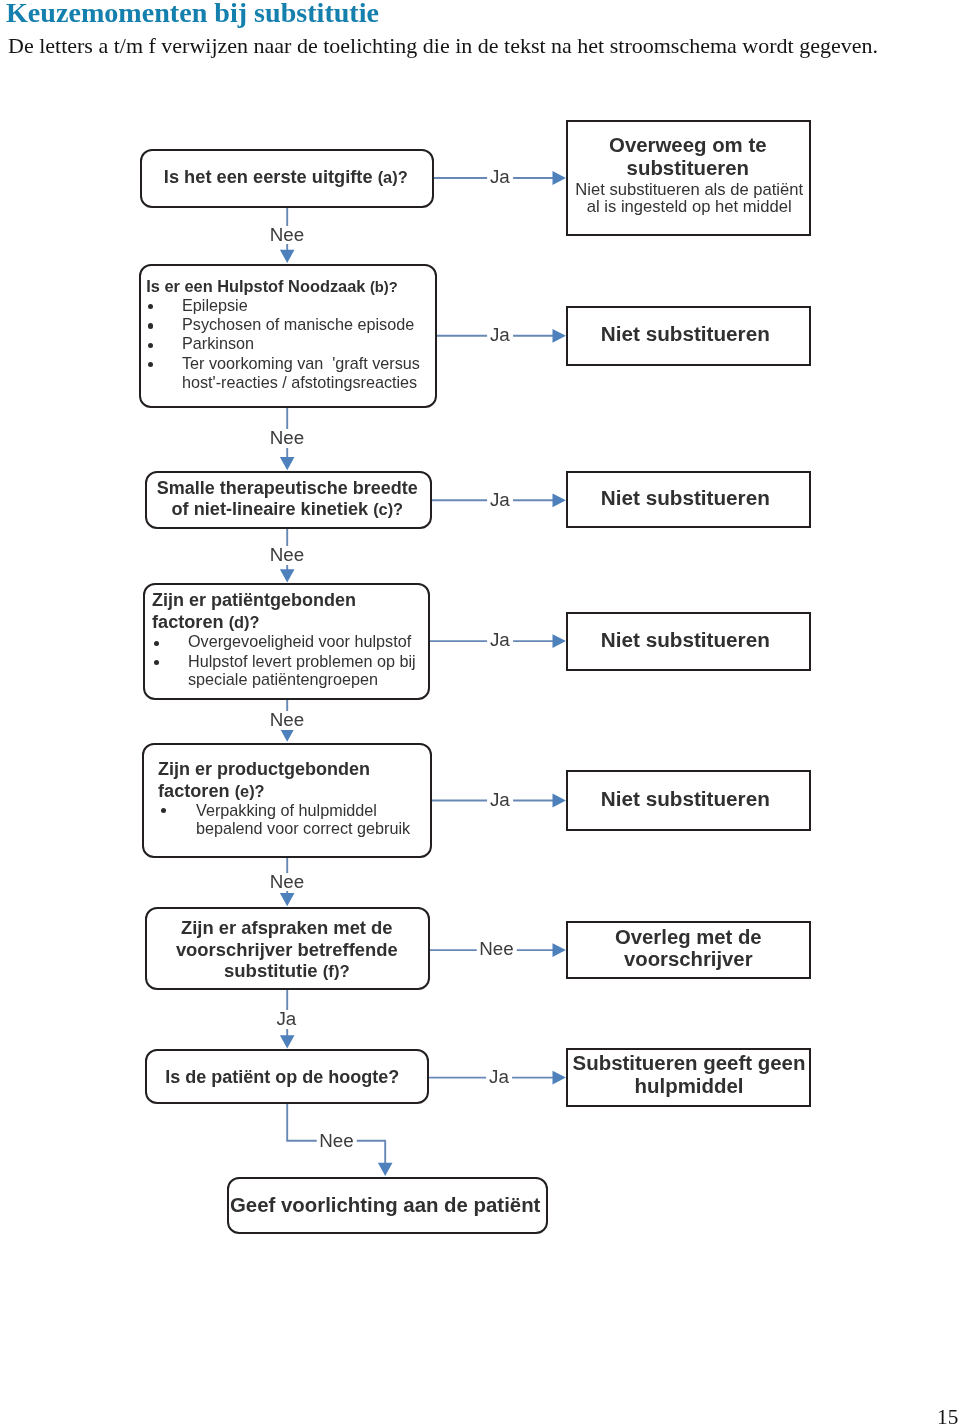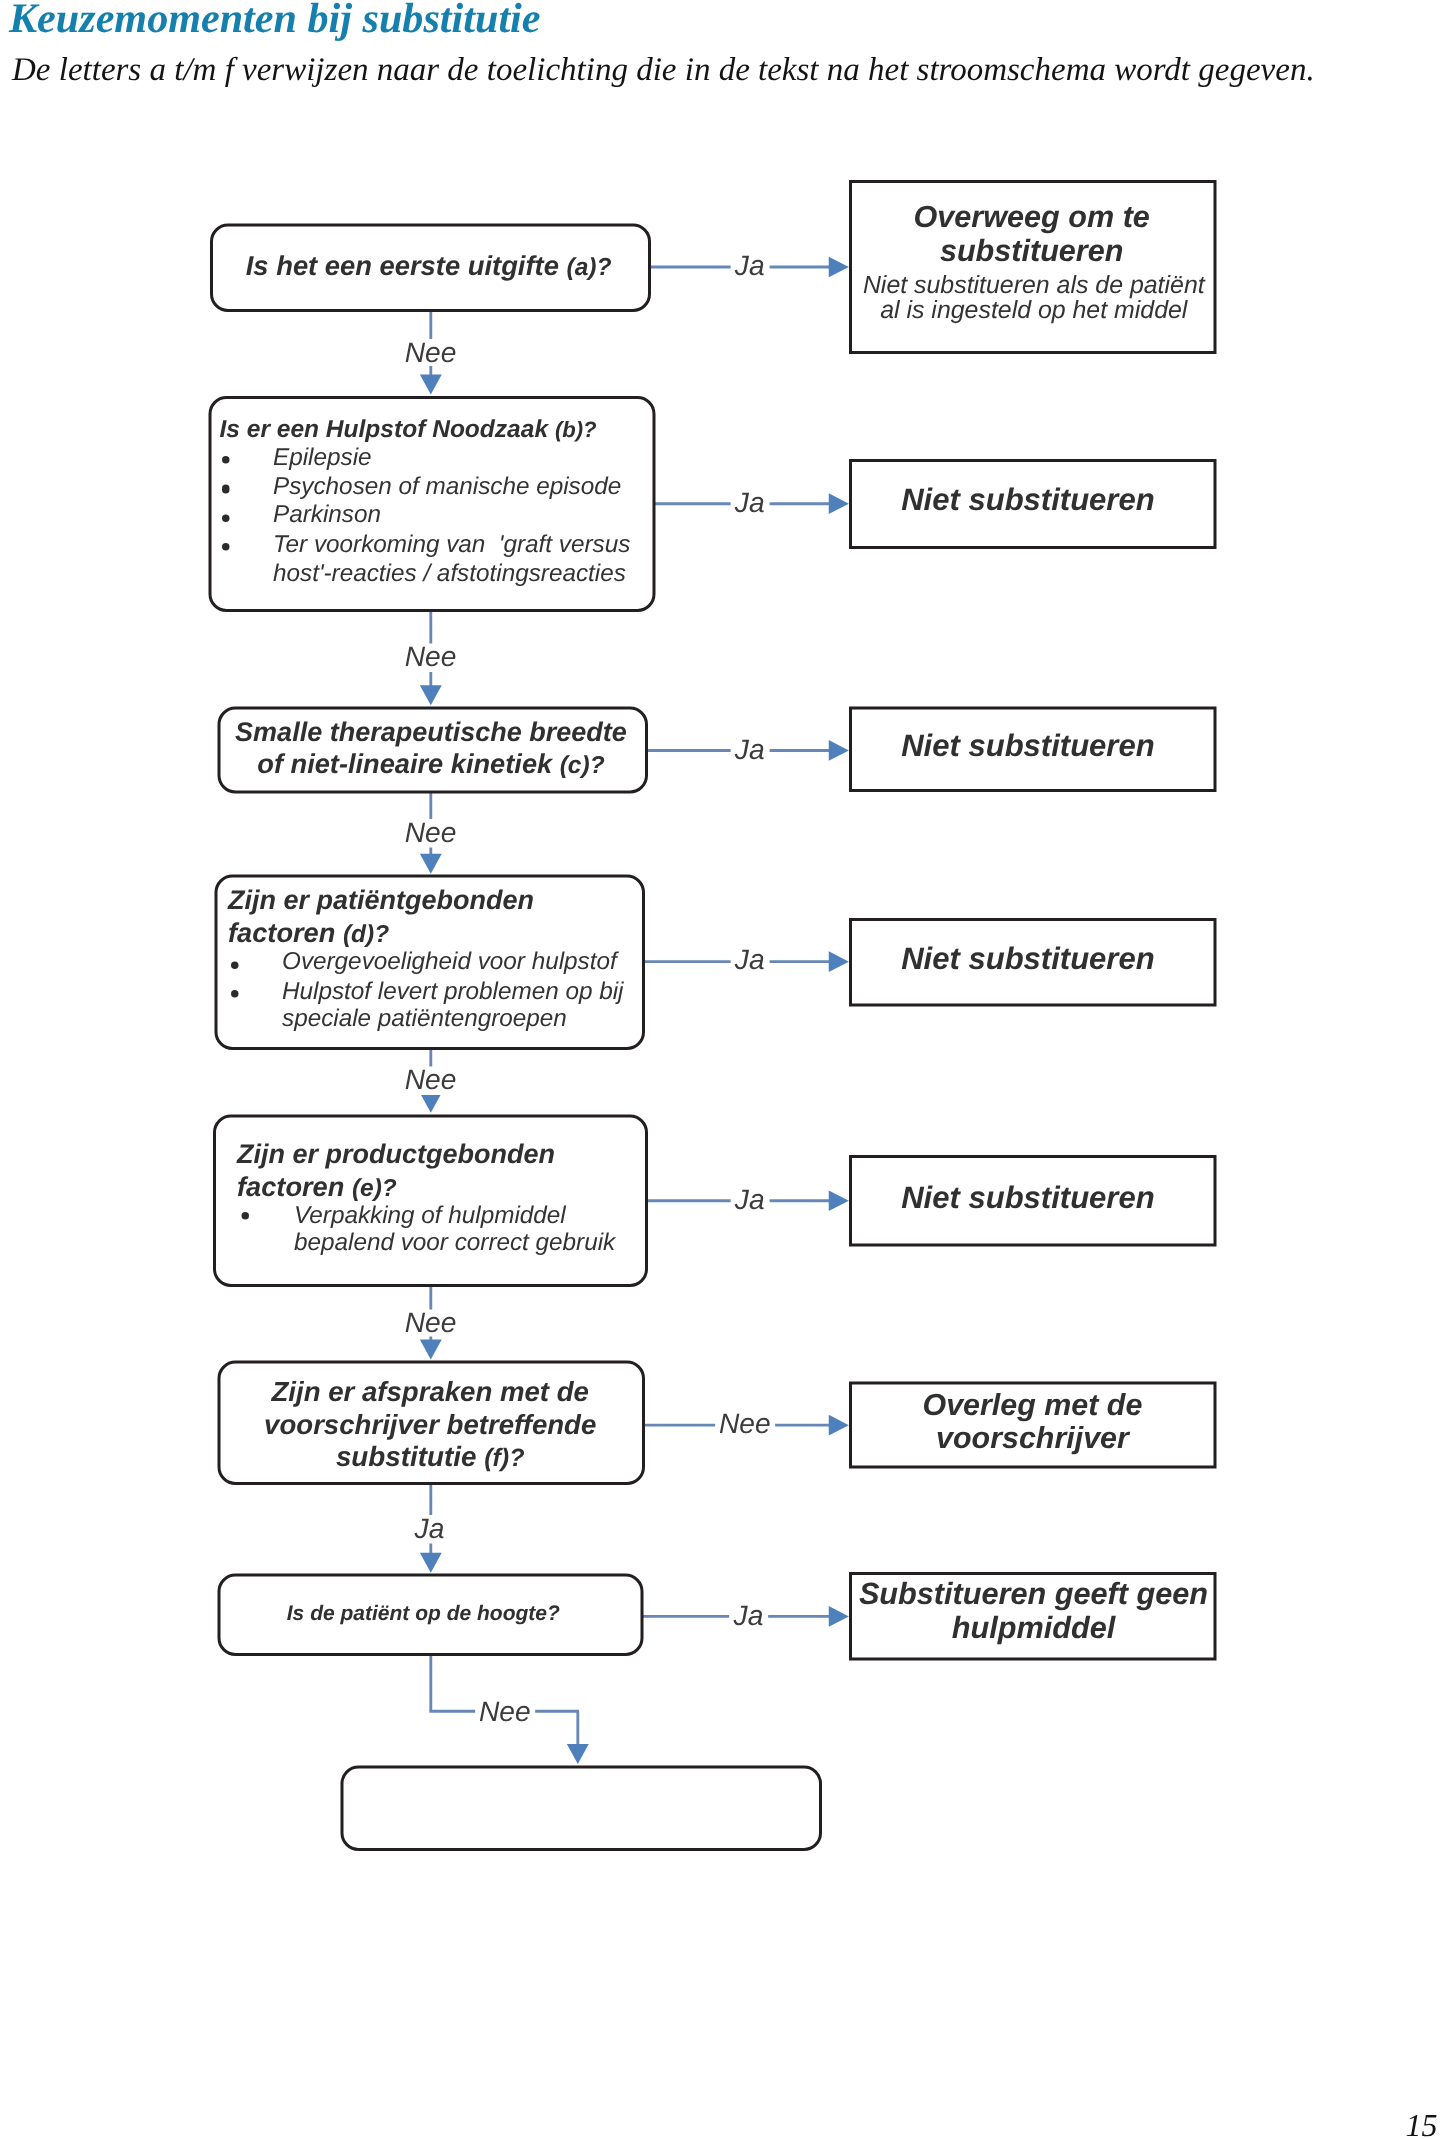--- a/index.html
+++ b/index.html
@@ -1,19 +1,19 @@
 <!DOCTYPE html>
 <html><head>
 <meta charset="utf-8">
 <title>Keuzemomenten bij substitutie</title>
 <style>
   html,body{margin:0;padding:0;}
   body{width:960px;height:1426px;background:#ffffff;position:relative;
        font-family:"Liberation Sans",sans-serif;overflow:hidden;}
-  #page{position:absolute;left:0;top:0;width:960px;height:1426px;font-style:italic;}
+  #page{position:absolute;left:0;top:0;width:960px;height:1426px;}
 
   .hd{position:absolute;font-family:"Liberation Serif",serif;font-weight:bold;
       color:#1580ad;white-space:nowrap;}
   .sub{position:absolute;font-family:"Liberation Serif",serif;color:#141414;white-space:nowrap;}
   .pg{position:absolute;font-family:"Liberation Serif",serif;color:#141414;white-space:nowrap;}
 
   #flowsvg{position:absolute;left:0;top:0;width:960px;height:1426px;}
 
   .node{position:absolute;box-sizing:border-box;border:2.4px solid #231f20;background:transparent;}
   .node.round{border-radius:12px;}
@@ -127,25 +127,26 @@
 
   <div class="t tb tc" style="left:560.3px;width:250px;top:789.40px;font-size:20.7px;">Niet substitueren</div>
 
   <div class="t tb tc" style="left:136.8px;width:300px;top:918.86px;font-size:18.4px;">Zijn er afspraken met de</div>
   <div class="t tb tc" style="left:136.8px;width:300px;top:940.96px;font-size:18.4px;">voorschrijver betreffende</div>
   <div class="t tb tc" style="left:136.8px;width:300px;top:961.83px;font-size:18.55px;"><span>substitutie </span><span class="paren">(f)?</span></div>
 
   <div class="t tb tc" style="left:563.3px;width:250px;top:926.54px;font-size:20.3px;">Overleg met de</div>
   <div class="t tb tc" style="left:563.3px;width:250px;top:949.45px;font-size:20.3px;">voorschrijver</div>
 
-  <div class="t tb tc" style="left:132.2px;width:300px;top:1068.3px;font-size:14px;">Is de patiënt op de hoogte?</div>
+  <div class="t tb tc" style="left:132.2px;width:300px;top:1068.3px;font-size:18px;">Is de patiënt op de hoogte?</div>
 
   <div class="t tb tc" style="left:564.0px;width:250px;top:1052.62px;font-size:20.45px;">Substitueren geeft geen</div>
   <div class="t tb tc" style="left:564.0px;width:250px;top:1075.62px;font-size:20.45px;">hulpmiddel</div>
 
+  <div class="t tb tc" style="left:215.2px;width:340px;top:1194.66px;font-size:20.4px;">Geef voorlichting aan de patiënt</div>
 
   <div class="elabel" style="left:499.80px;top:168.22px;font-size:18.8px;">Ja</div>
   <div class="elabel" style="left:287px;top:225.62px;font-size:18.8px;">Nee</div>
   <div class="elabel" style="left:499.80px;top:326.02px;font-size:18.8px;">Ja</div>
   <div class="elabel" style="left:287px;top:429.22px;font-size:18.8px;">Nee</div>
   <div class="elabel" style="left:499.80px;top:490.52px;font-size:18.8px;">Ja</div>
   <div class="elabel" style="left:287px;top:546.22px;font-size:18.8px;">Nee</div>
   <div class="elabel" style="left:499.80px;top:631.32px;font-size:18.8px;">Ja</div>
   <div class="elabel" style="left:287px;top:711.12px;font-size:18.8px;">Nee</div>
   <div class="elabel" style="left:499.80px;top:790.72px;font-size:18.8px;">Ja</div>

